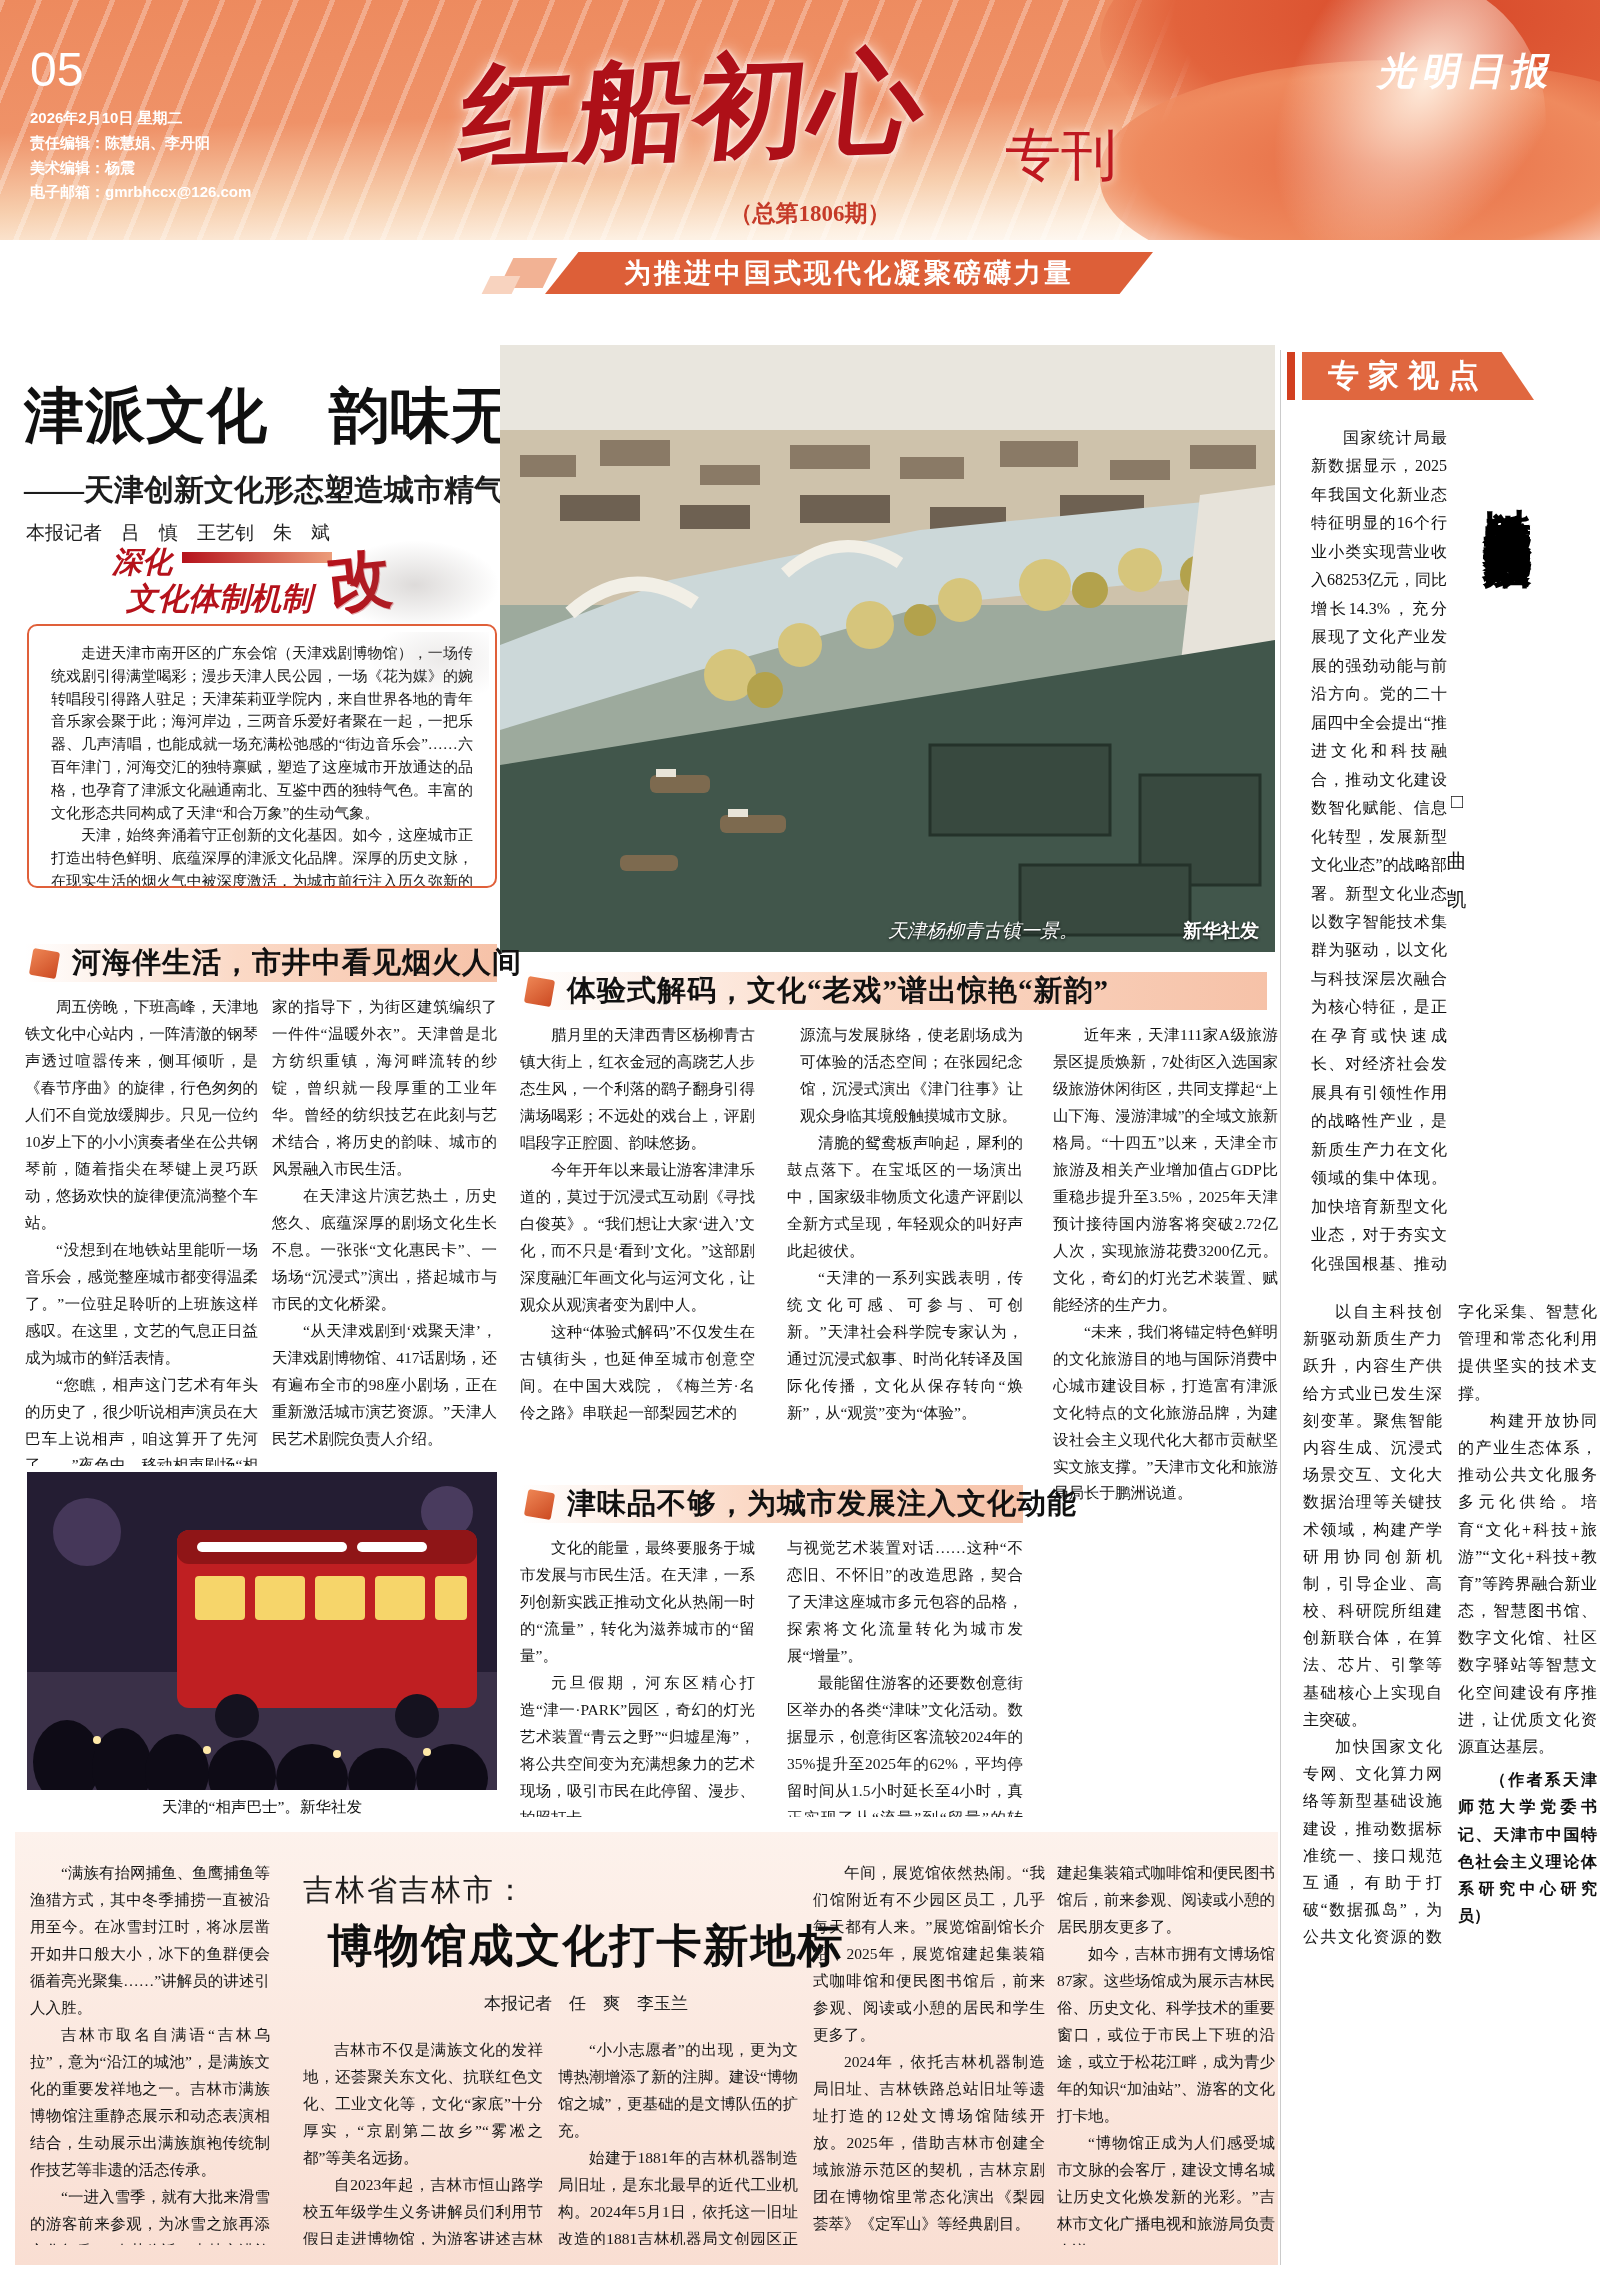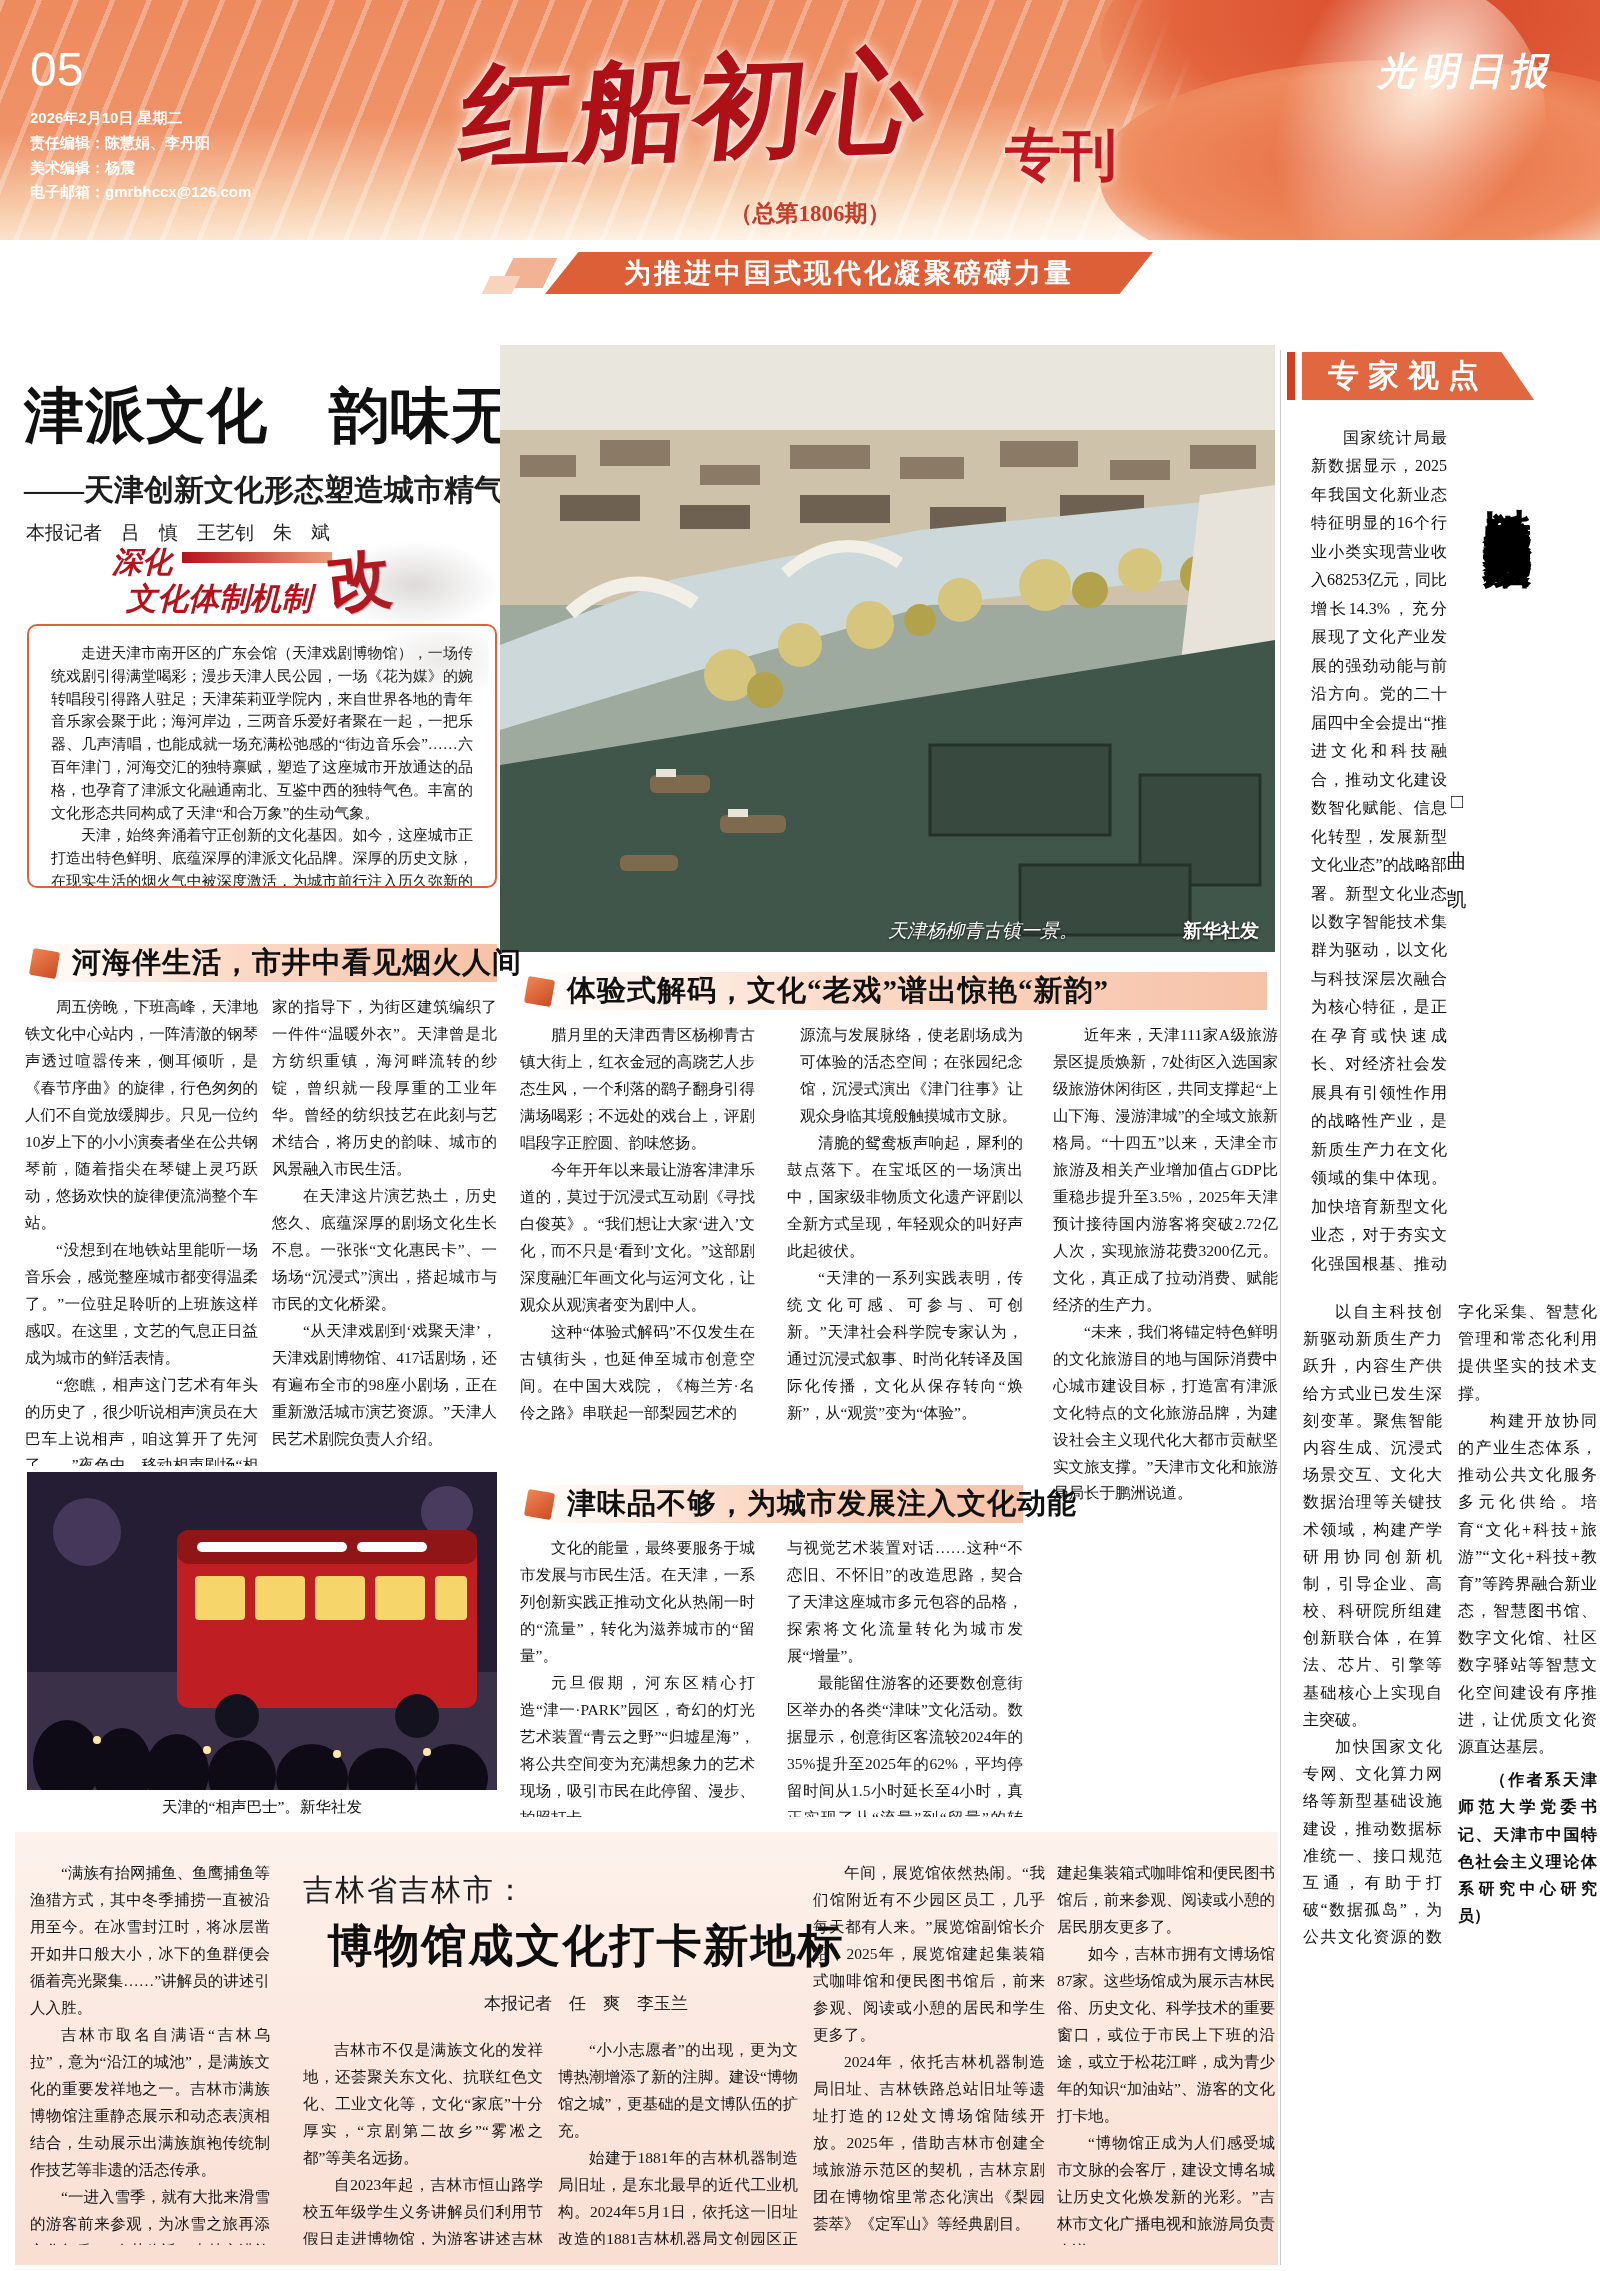--- a/index.html
+++ b/index.html
@@ -19,21 +19,21 @@
   .silk .s2{right:-120px;top:60px;width:620px;height:230px;border-radius:48%;
     background:radial-gradient(ellipse at 45% 45%,#e66a42 0%,#ef8a5e 50%,rgba(239,138,94,0) 78%);}
   .silk .s3{right:60px;top:-30px;width:300px;height:340px;border-radius:50%;transform:rotate(32deg);
     background:radial-gradient(ellipse at 50% 30%,rgba(255,240,226,.95) 0%,rgba(255,240,226,0) 60%);}
   .page-no{position:absolute;left:30px;top:42px;color:#fff;font-size:48px;font-family:"Liberation Sans",sans-serif;}
   .head-meta{position:absolute;left:30px;top:106px;color:#fff;font-size:15px;line-height:1.65;
     font-family:"Liberation Sans",sans-serif;font-weight:bold;}
   .masthead{position:absolute;left:370px;top:34px;width:650px;text-align:center;
     font-size:112px;font-weight:bold;color:#ae1018;letter-spacing:4px;
     transform:skewX(-8deg) rotate(-2deg);text-shadow:0 0 16px rgba(255,255,255,.85),0 0 4px rgba(255,255,255,.9);}
-  .zhuankan{position:absolute;left:1005px;top:118px;font-size:56px;font-weight:bold;color:#bf1820;
+  .zhuankan{position:absolute;left:1005px;top:118px;font-size:56px;font-weight:normal;color:#bf1820;
     text-shadow:0 0 10px rgba(255,255,255,.8);}
   .gmrb-logo{position:absolute;right:44px;top:46px;font-size:38px;font-weight:bold;color:#fff;
     letter-spacing:6px;transform:skewX(-12deg);}
   .issue-no{position:absolute;left:560px;top:198px;width:500px;text-align:center;
     font-size:23px;color:#c53a28;font-weight:bold;}
 
   
   .banner{position:absolute;left:545px;top:252px;width:608px;height:42px;background:#dd5f38;
     clip-path:polygon(5.5% 0,100% 0,94.5% 100%,0 100%);
     display:flex;align-items:center;justify-content:center;}
@@ -305,21 +305,21 @@
   <div class="col" style="left:520px;top:1535px;width:235px;height:282px;">
     <p>文化的能量，最终要服务于城市发展与市民生活。在天津，一系列创新实践正推动文化从热闹一时的“流量”，转化为滋养城市的“留量”。</p>
     <p>元旦假期，河东区精心打造“津一·PARK”园区，奇幻的灯光艺术装置“青云之野”“归墟星海”，将公共空间变为充满想象力的艺术现场，吸引市民在此停留、漫步、拍照打卡。</p>
   </div>
   <div class="col" style="left:787px;top:1535px;width:236px;height:282px;">
     <p style="text-indent:0;">与视觉艺术装置对话……这种“不恋旧、不怀旧”的改造思路，契合了天津这座城市多元包容的品格，探索将文化流量转化为城市发展“增量”。</p>
     <p>最能留住游客的还要数创意街区举办的各类“津味”文化活动。数据显示，创意街区客流较2024年的35%提升至2025年的62%，平均停留时间从1.5小时延长至4小时，真正实现了从“流量”到“留量”的转化。</p>
   </div>
 
   <div class="col" style="left:1053px;top:1022px;width:225px;height:795px;">
-    <p>近年来，天津111家A级旅游景区提质焕新，7处街区入选国家级旅游休闲街区，共同支撑起“上山下海、漫游津城”的全域文旅新格局。“十四五”以来，天津全市旅游及相关产业增加值占GDP比重稳步提升至3.5%，2025年天津预计接待国内游客将突破2.72亿人次，实现旅游花费3200亿元。文化，真正成了拉动消费、赋能经济的生产力。</p>
+    <p>近年来，天津111家A级旅游景区提质焕新，7处街区入选国家级旅游休闲街区，共同支撑起“上山下海、漫游津城”的全域文旅新格局。“十四五”以来，天津全市旅游及相关产业增加值占GDP比重稳步提升至3.5%，2025年天津预计接待国内游客将突破2.72亿人次，实现旅游花费3200亿元。文化，奇幻的灯光艺术装置、赋能经济的生产力。</p>
     <p>“未来，我们将锚定特色鲜明的文化旅游目的地与国际消费中心城市建设目标，打造富有津派文化特点的文化旅游品牌，为建设社会主义现代化大都市贡献坚实文旅支撑。”天津市文化和旅游局局长于鹏洲说道。</p>
   </div>
 
   <div class="jilin">
     <div class="col" style="left:15px;top:28px;width:240px;height:385px;">
       <p>“满族有抬网捕鱼、鱼鹰捕鱼等渔猎方式，其中冬季捕捞一直被沿用至今。在冰雪封江时，将冰层凿开如井口般大小，冰下的鱼群便会循着亮光聚集……”讲解员的讲述引人入胜。</p>
       <p>吉林市取名自满语“吉林乌拉”，意为“沿江的城池”，是满族文化的重要发祥地之一。吉林市满族博物馆注重静态展示和动态表演相结合，生动展示出满族旗袍传统制作技艺等非遗的活态传承。</p>
       <p>“一进入雪季，就有大批来滑雪的游客前来参观，为冰雪之旅再添文化气质。”春节临近，吉林市满族博物馆的非遗展演排得满满当当。</p>
     </div>
     <div class="jl-kicker">吉林省吉林市：</div>

